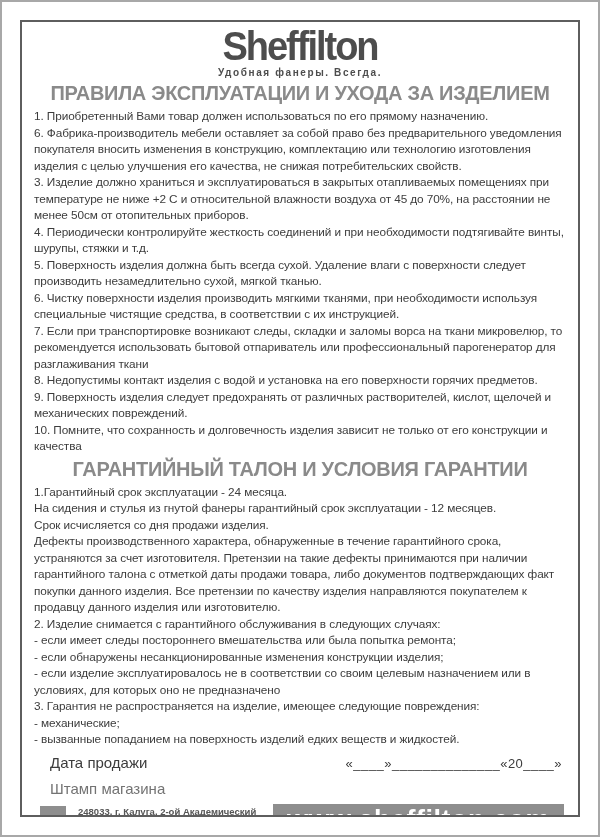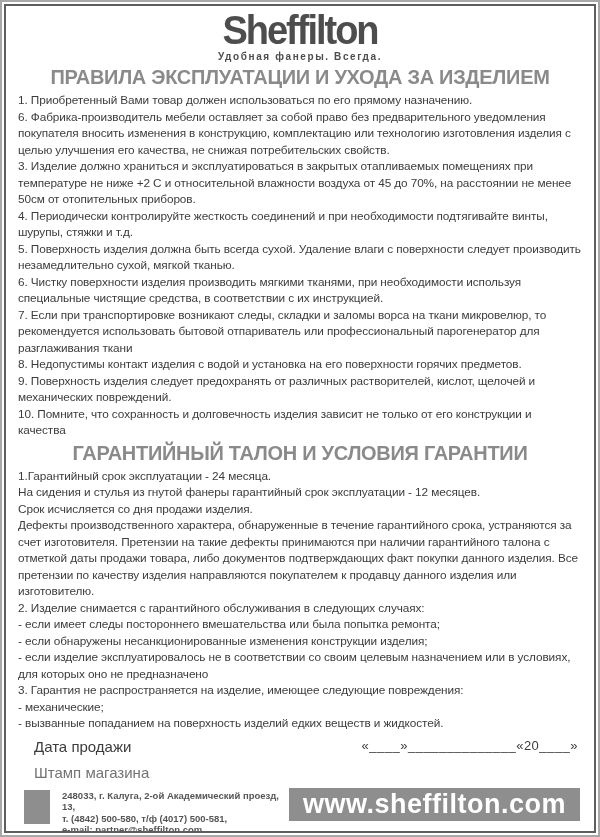--- a/index.html
+++ b/index.html
@@ -1,20 +1,20 @@
 <!DOCTYPE html>
 <html lang="ru"><head>
 <meta charset="utf-8">
 <style>
   html,body { margin:0; padding:0; background:#ffffff; }
   .page {
     width:600px; height:837px; box-sizing:border-box;
     background:#ffffff;
     border:2px solid #a8a8a8;
-    padding:2px;
+    padding:18px;
     font-family:"Liberation Sans", sans-serif;
   }
   .inner {
     width:100%; height:100%; box-sizing:border-box;
     border:2px solid #5e5e5e;
     padding:4px 12px 0 12px;
     overflow:hidden;
   }
   header { text-align:center; }
   .logo {
@@ -30,21 +30,21 @@
     font-size:20px; font-weight:bold; color:#8a8a8a;
     text-align:center; letter-spacing:-0.3px;
     margin:3px 0 4px 0; line-height:22px;
     transform:scaleY(1.05);
   }
   .body p {
     margin:0; font-size:11.8px; line-height:16.5px;
     color:#3c3c3c; letter-spacing:-0.1px;
   }
   .sale-row {
-    display:flex; justify-content:space-between; align-items:flex-start;
+    display:flex; justify-content:space-between; align-items:flex-end;
     font-size:15px; color:#3c3c3c;
     padding:6px 4px 0 16px;
   }
   .sale-row .blank { font-size:13px; letter-spacing:0.5px; }
   .stamp {
     font-size:15px; color:#737373;
     margin:9px 0 6px 16px;
   }
   .footer {
     display:flex; align-items:flex-start;

